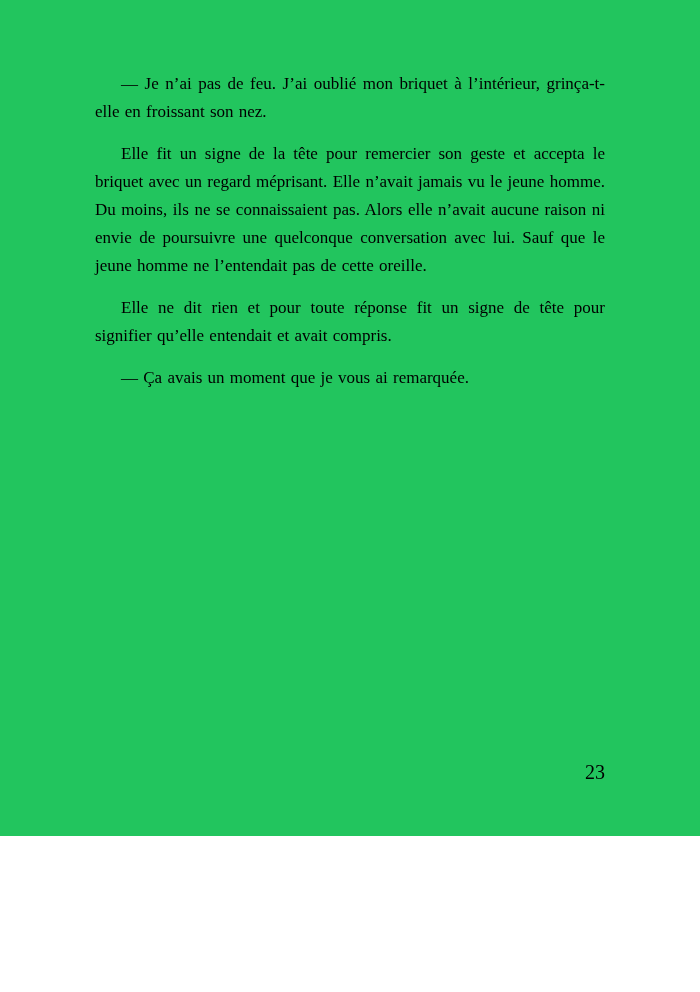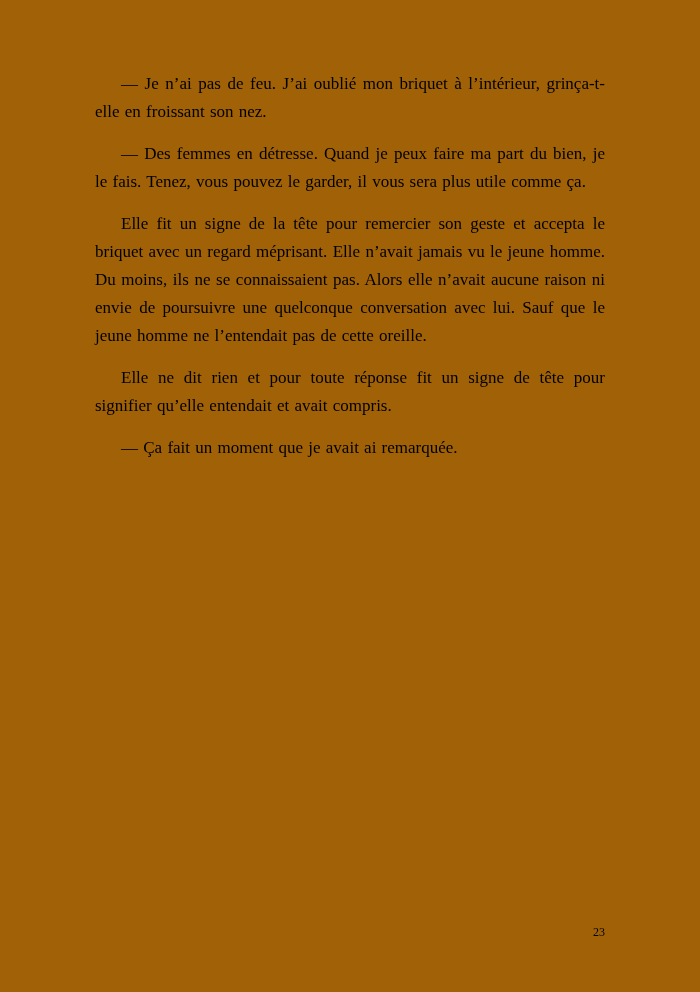--- a/index.html
+++ b/index.html
@@ -3,22 +3,22 @@
 <meta charset="utf-8">
 <style>
   html, body {
     margin: 0;
     padding: 0;
     background: #ffffff;
   }
   .page {
     position: relative;
     width: 700px;
-    height: 992px;
-    background: #a16207;
+    height: 836px;
+    background: #22c55e;
     box-sizing: border-box;
     padding: 70px 95px 0 95px;
     font-family: "Liberation Serif", "DejaVu Serif", serif;
     color: #000000;
     overflow: hidden;
   }
   .text-block {
     width: 100%;
   }
   .para {
@@ -26,29 +26,28 @@
     font-size: 17px;
     line-height: 28px;
     text-align: justify;
     text-indent: 26px;
     word-spacing: 1px;
   }
   .page-number {
     position: absolute;
     right: 95px;
     bottom: 54px;
-    font-size: 12px;
+    font-size: 20px;
     line-height: 1;
   }
 </style>
 </head>
 <body>
 
 <div class="page">
   <div class="text-block">
     <p class="para">— Je n’ai pas de feu. J’ai oublié mon briquet à l’intérieur, grinça-t-elle en froissant son nez.</p>
-    <p class="para">— Des femmes en détresse. Quand je peux faire ma part du bien, je le fais. Tenez, vous pouvez le garder, il vous sera plus utile comme ça.</p>
     <p class="para">Elle fit un signe de la tête pour remercier son geste et accepta le briquet avec un regard méprisant. Elle n’avait jamais vu le jeune homme. Du moins, ils ne se connaissaient pas. Alors elle n’avait aucune raison ni envie de poursuivre une quelconque conversation avec lui. Sauf que le jeune homme ne l’entendait pas de cette oreille.</p>
     <p class="para">Elle ne dit rien et pour toute réponse fit un signe de tête pour signifier qu’elle entendait et avait compris.</p>
-    <p class="para">— Ça fait un moment que je avait ai remarquée.</p>
+    <p class="para">— Ça avais un moment que je vous ai remarquée.</p>
   </div>
   <div class="page-number">23</div>
 </div>
 
 </body></html>

